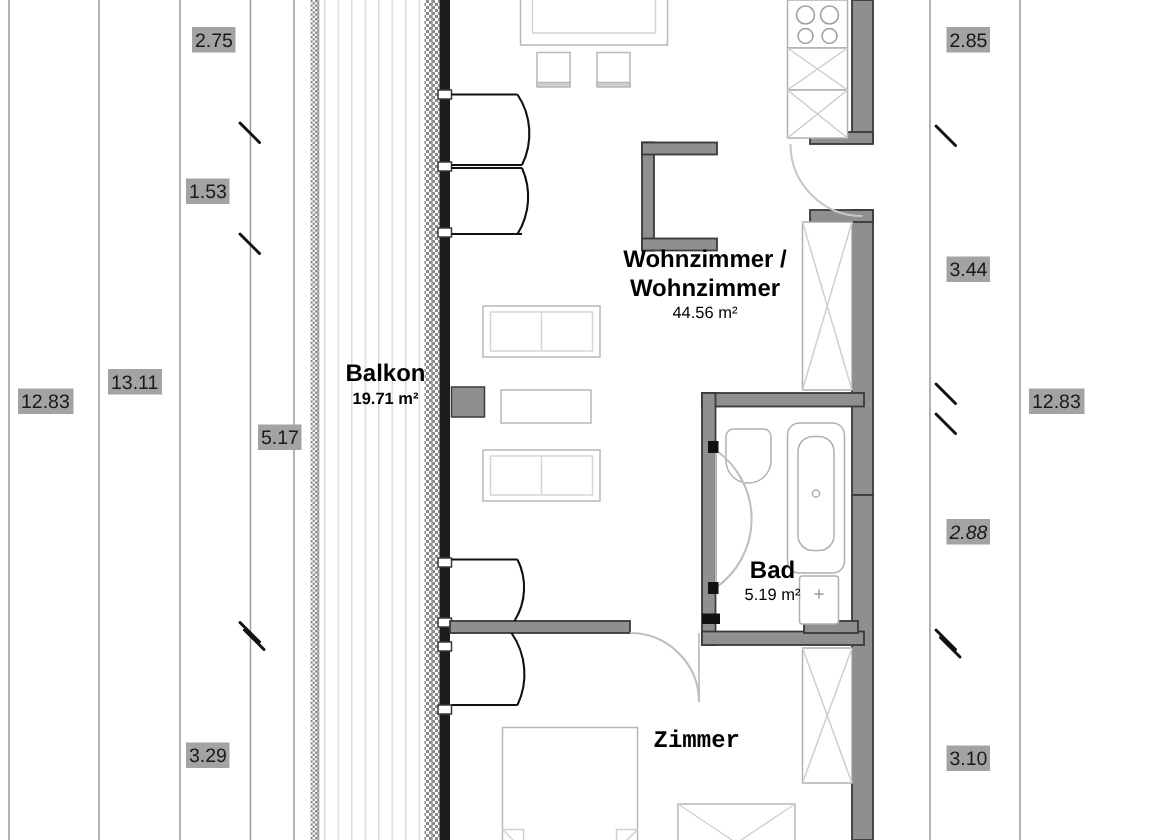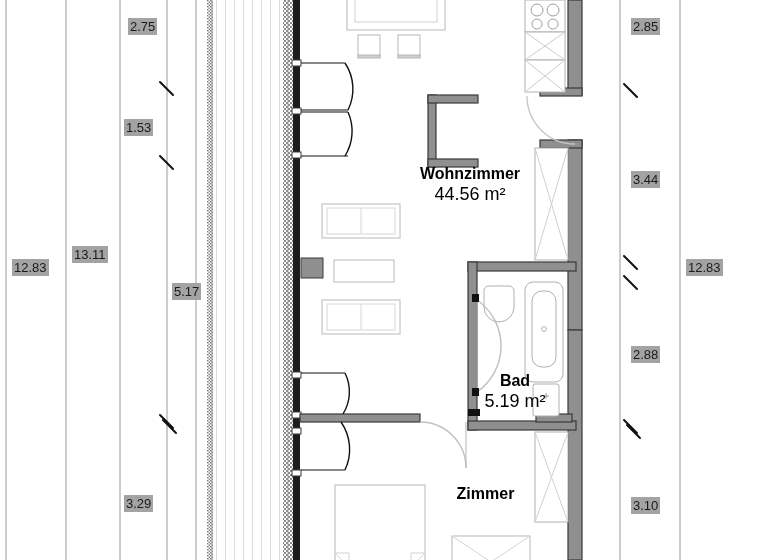--- a/index.html
+++ b/index.html
@@ -37,21 +37,21 @@
     font-family:"Liberation Sans", sans-serif;
     line-height:1.18;
   }
   .roomlabel .rname{
     display:block;
     font-size:16px;
     font-weight:bold;
   }
   .roomlabel .rarea{
     display:block;
-    font-size:18px;
+    font-size:11px;
     font-weight:normal;
   }
   .roomlabel.bold-area .rarea{ font-weight:bold; }
 </style>
 </head>
 <body>
 
 <div id="plan">
 
   <svg class="layer" viewBox="0 0 768 560" xmlns="http://www.w3.org/2000/svg">
@@ -296,32 +296,37 @@
   <div class="dimtext" style="left:12px;  top:259px;">12.83</div>
   <div class="dimtext" style="left:72px;  top:246px;">13.11</div>
 
   <div class="dimtext" style="left:128px; top:18px;">2.75</div>
   <div class="dimtext" style="left:124px; top:119px;">1.53</div>
   <div class="dimtext" style="left:124px; top:283px;margin-left:48px;">5.17</div>
   <div class="dimtext" style="left:124px; top:495px;">3.29</div>
 
   <div class="dimtext" style="left:631px; top:18px;">2.85</div>
   <div class="dimtext" style="left:631px; top:171px;">3.44</div>
-  <div class="dimtext" style="left:631px; top:346px;">2.88</div>
+  <div class="dimtext" style="left:631px; top:346px;font-style:italic;">2.88</div>
   <div class="dimtext" style="left:631px; top:497px;">3.10</div>
   <div class="dimtext" style="left:686px; top:259px;">12.83</div>
 
+  <div class="roomlabel bold-area" style="left:197px; top:241px; width:120px;">
+    <span class="rname">Balkon</span>
+    <span class="rarea">19.71 m²</span>
+  </div>
 
   <div class="roomlabel" style="left:380px; top:165px; width:180px;">
+    <span class="rname">Wohnzimmer /</span>
     <span class="rname">Wohnzimmer</span>
     <span class="rarea">44.56 m²</span>
   </div>
 
   <div class="roomlabel" style="left:455px; top:372px; width:120px;">
     <span class="rname">Bad</span>
     <span class="rarea">5.19 m²</span>
   </div>
 
-  <div class="roomlabel" style="left:423px; top:485px; width:125px;">
+  <div class="roomlabel" style="left:402px; top:485px; width:125px;font-family:Liberation Mono, monospace;">
     <span class="rname">Zimmer</span>
   </div>
 
 </div>
 
 </body></html>

